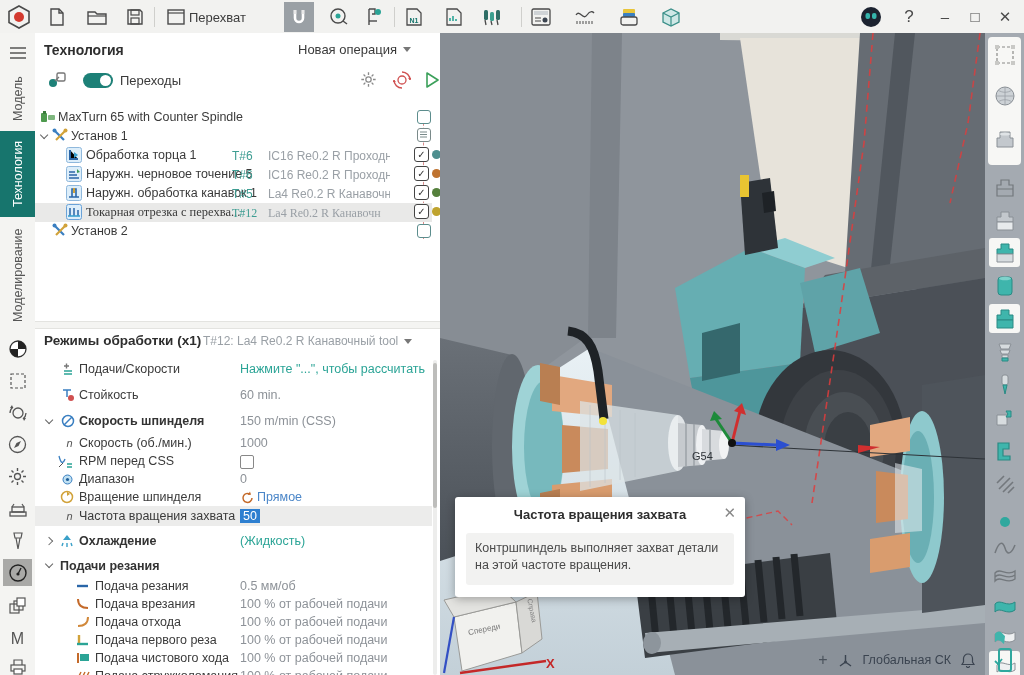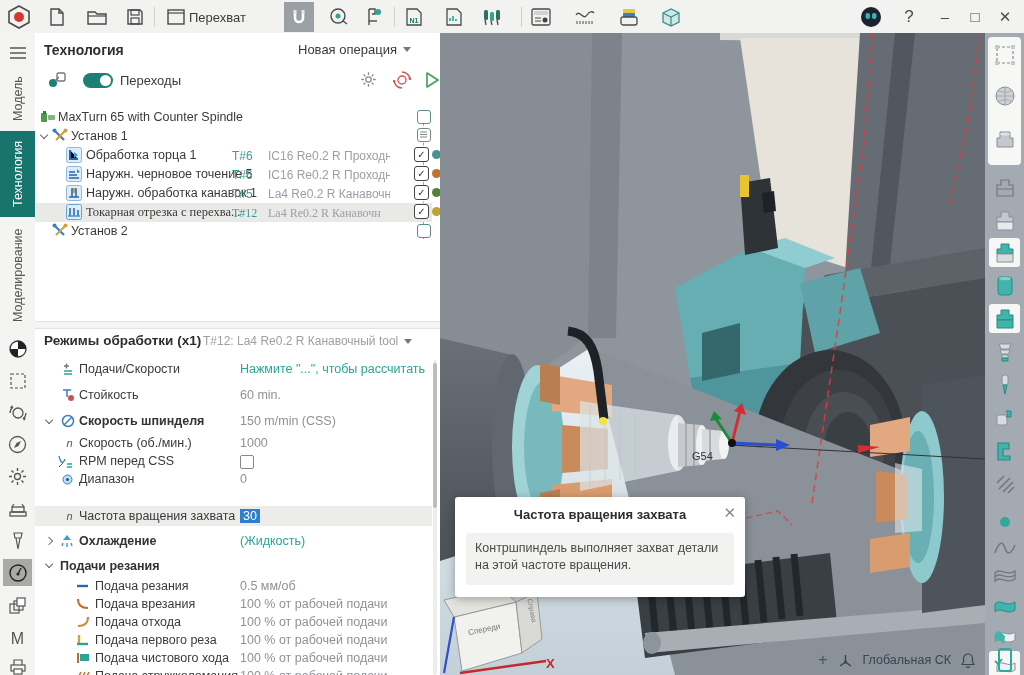--- a/index.html
+++ b/index.html
@@ -500,24 +500,40 @@
   <div class="prow" style="top:437px;">
     <span class="pico" style="left:25px;">
       <svg width="13" height="13" viewBox="0 0 13 13">
             <circle cx="6.5" cy="6.5" r="4.5" fill="#bfe0f2" stroke="#3a7fc1" stroke-width="1"></circle>
             <circle cx="6.5" cy="6.5" r="1.6" fill="#1f5f9a"></circle>
           </svg>
     </span>
     <span class="plabel" style="left:44px;">Диапазон</span>
     <span class="pval">0</span>
   </div>
+  <div class="prow" style="top:455px;">
+    <span class="pico" style="left:24px;">
+      <svg width="14" height="14" viewBox="0 0 14 14">
+            <circle cx="7" cy="7" r="5.5" fill="none" stroke="#d1a23a" stroke-width="1.5"></circle>
+            <path d="M7 1.5L10 4 7 6z" fill="#d1a23a"></path>
+          </svg>
+    </span>
+    <span class="plabel" style="left:44px;">Вращение шпинделя</span>
+    <span class="pico" style="left:205px;">
+      <svg width="13" height="13" viewBox="0 0 13 13">
+            <path d="M11 7a4.5 4.5 0 1 1-2-3.8" fill="none" stroke="#c46a2a" stroke-width="1.5"></path>
+            <path d="M9 0.5l1 3.2-3.3.4z" fill="#c46a2a"></path>
+          </svg>
+    </span>
+    <span class="pval blue" style="left:222px;">Прямое</span>
+  </div>
   <div class="prow hl" style="top:473px;height:20px;">
     <span class="pico" style="left:27px;font-style:italic;color:#555;top:3px;">n</span>
     <span class="plabel" style="left:44px;top:3px;">Частота вращения захвата</span>
-    <span class="pval" style="top:3px;"><span class="selchip">30</span></span>
+    <span class="pval" style="top:3px;"><span class="selchip">50</span></span>
   </div>
   <div class="prow" style="top:499px;">
     <span class="chev right" style="position:absolute;left:11px;top:6px;"></span>
     <span class="pico" style="left:24px;">
       <svg width="14" height="14" viewBox="0 0 14 14">
             <path d="M7 1l4 5H3z" fill="#3aa0c8"></path>
             <path d="M3 9l-1 3M7 9v4M11 9l1 3" stroke="#3aa0c8" stroke-width="1.4"></path>
           </svg>
     </span>
     <span class="plabel b" style="left:44px;">Охлаждение</span>

